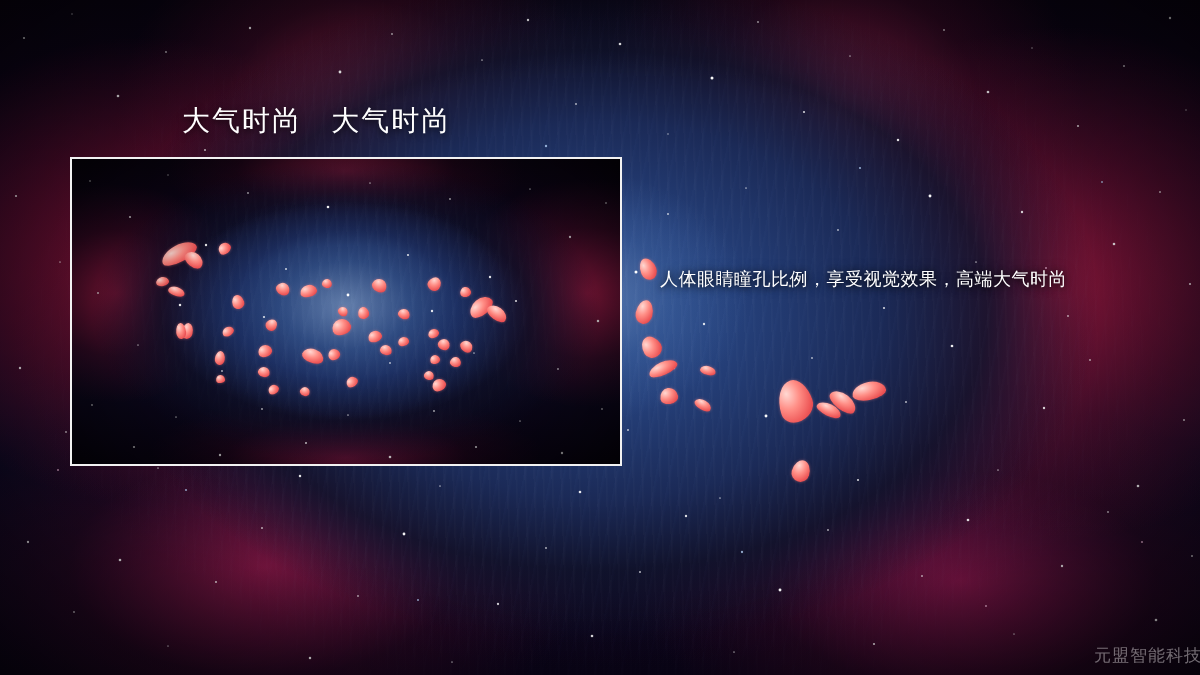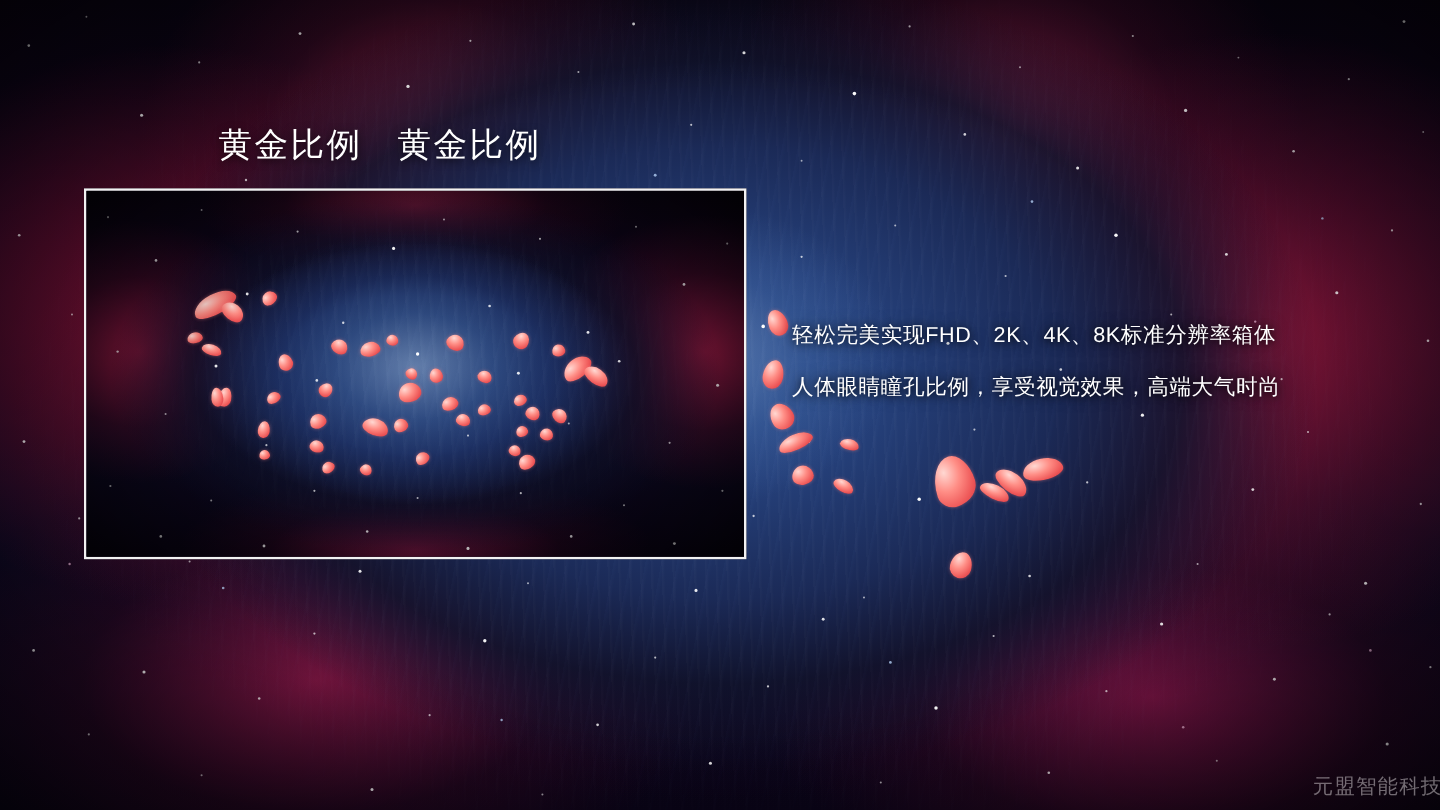--- a/index.html
+++ b/index.html
@@ -331,22 +331,21 @@
   <div class="petal" style="left:694px;top:400px;width:18px;height:10px;transform:rotate(30deg);"></div>
   <div class="petal" style="left:778px;top:380px;width:34px;height:42px;transform:rotate(-18deg);border-radius:55% 45% 60% 40%/70% 60% 40% 30%;"></div>
   <div class="petal" style="left:816px;top:404px;width:26px;height:12px;transform:rotate(26deg);"></div>
   <div class="petal" style="left:852px;top:382px;width:34px;height:18px;transform:rotate(-12deg);"></div>
   <div class="petal" style="left:828px;top:394px;width:30px;height:16px;transform:rotate(38deg);"></div>
   <div class="petal" style="left:792px;top:460px;width:18px;height:22px;transform:rotate(16deg);"></div>
   <div class="petal" style="left:640px;top:258px;width:16px;height:22px;transform:rotate(-22deg);"></div>
   <div class="petal" style="left:636px;top:300px;width:17px;height:24px;transform:rotate(12deg);"></div>
   <div class="petal" style="left:642px;top:336px;width:19px;height:22px;transform:rotate(-32deg);"></div>
 
-  <div id="title">黄金比例   黄金比例</div>
+  <div id="title">大气时尚   大气时尚</div>
 
   <div id="body-text">
-    <div class="line">轻松完美实现FHD、2K、4K、8K标准分辨率箱体</div>
     <div class="line">人体眼睛瞳孔比例，享受视觉效果，高端大气时尚</div>
   </div>
 
   <div id="watermark">元盟智能科技</div>
 
 </div>
 
 </body></html>

